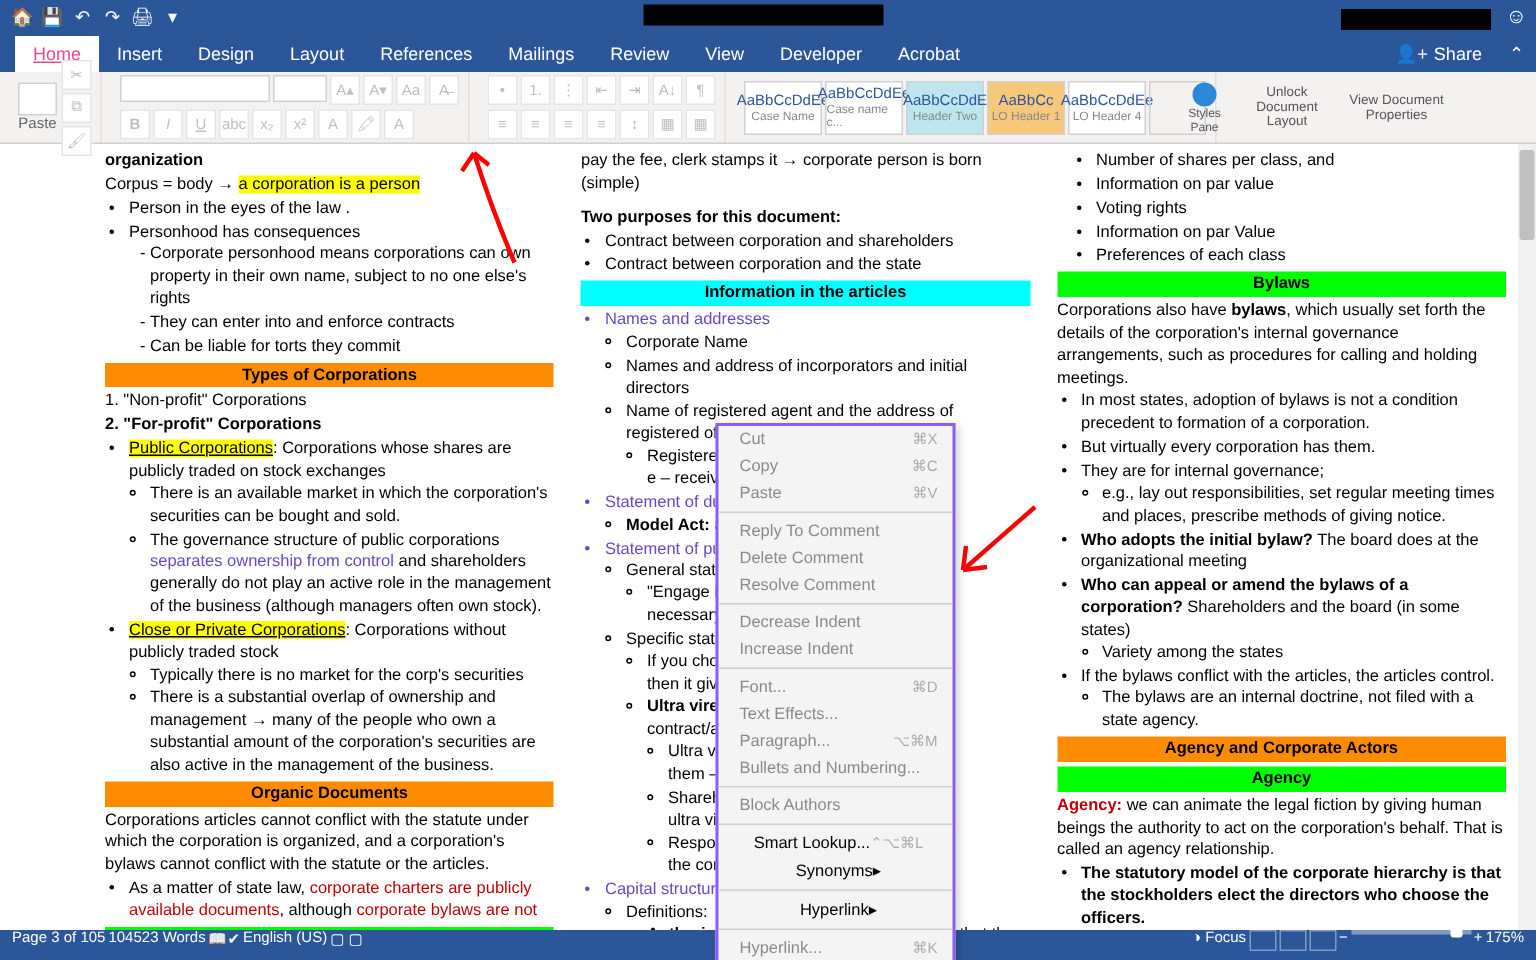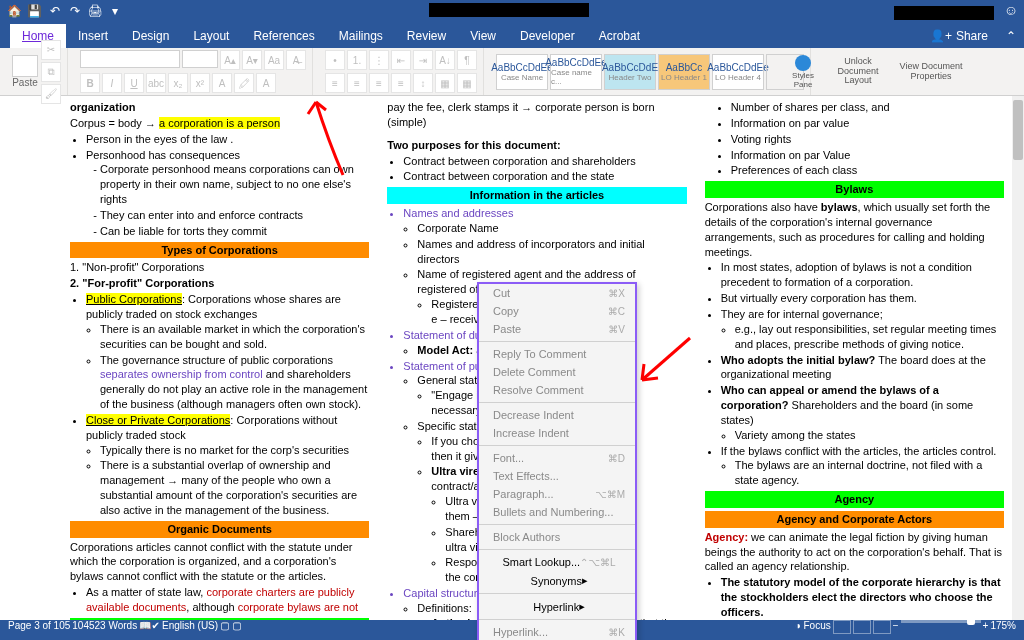--- a/index.html
+++ b/index.html
@@ -10,21 +10,21 @@
 .titlebar .qat { display: flex; gap: 2px; }
 .titlebar .qat span { width: 18px; height: 18px; display: flex; align-items: center; justify-content: center; font-size: 12px; cursor: pointer; }
 .titlebar .center { flex: 1; text-align: center; }
 .titlebar .center .blk { display:inline-block; background:#000; width:160px; height:14px; }
 .titlebar .right .blk { display:inline-block; background:#000; width:100px; height:14px; vertical-align:middle; }
 .titlebar .smiley { margin-left:10px; font-size:14px; }
 
 
 .ribbon-tabs { background: #2b579a; height: 26px; display: flex; align-items: flex-end; padding-left: 10px; color: #fff; font-size: 12px; }
 .ribbon-tabs .tab { padding: 5px 12px; cursor: pointer; }
-.ribbon-tabs .tab.active { background: #fff; color: #6d28d9; text-decoration: underline; }
+.ribbon-tabs .tab.active { background: #fff; color: #ec4899; text-decoration: underline; }
 .ribbon-tabs .spacer { flex: 1; }
 .ribbon-tabs .share { padding: 5px 10px; display:flex; align-items:center; gap:4px; }
 .ribbon-tabs .caret { padding: 5px 8px; }
 
 
 .ribbon { background: #f3f2f1; height: 48px; border-bottom: 1px solid #d0d0d0; display: flex; align-items: center; padding: 0 6px; gap: 6px; }
 .ribbon .group { display: flex; align-items: center; gap: 3px; padding: 0 6px; border-right: 1px solid #e1e0de; height: 100%; color:#bfbfbf; }
 .ribbon .paste { display:flex; flex-direction:column; align-items:center; font-size:10px; color:#666; }
 .ribbon .paste .icn { width:26px; height:22px; border:1px solid #d0d0d0; background:#fff; }
 .ribbon .btn { width:20px; height:20px; border:1px solid #e5e5e5; background:#fff; display:flex; align-items:center; justify-content:center; font-size:10px; }
@@ -328,22 +328,22 @@
         <ul>
             <li>Variety among the states</li>
           </ul>
       </li>
       <li><span>If the bylaws conflict with the articles, the articles control.</span>
         <ul>
             <li>The bylaws are an internal doctrine, not filed with a state agency.</li>
           </ul>
       </li>
     </ul>
+    <div class="header-bar hl-orange">Agency and Corporate Actors</div>
     <div class="header-bar hl-green">Agency</div>
-    <div class="header-bar hl-orange">Agency and Corporate Actors</div>
     <p><span class="bold redtxt">Agency:</span><span> we can animate the legal fiction by giving human beings the authority to act on the corporation's behalf. That is called an agency relationship.</span></p>
     <ul>
       <li class="bold">The statutory model of the corporate hierarchy is that the stockholders elect the directors who choose the officers.</li>
 
     </ul>
 
   </div>
 </div>
 
 <div class="arrow" style="left:298px; top:90px;">

